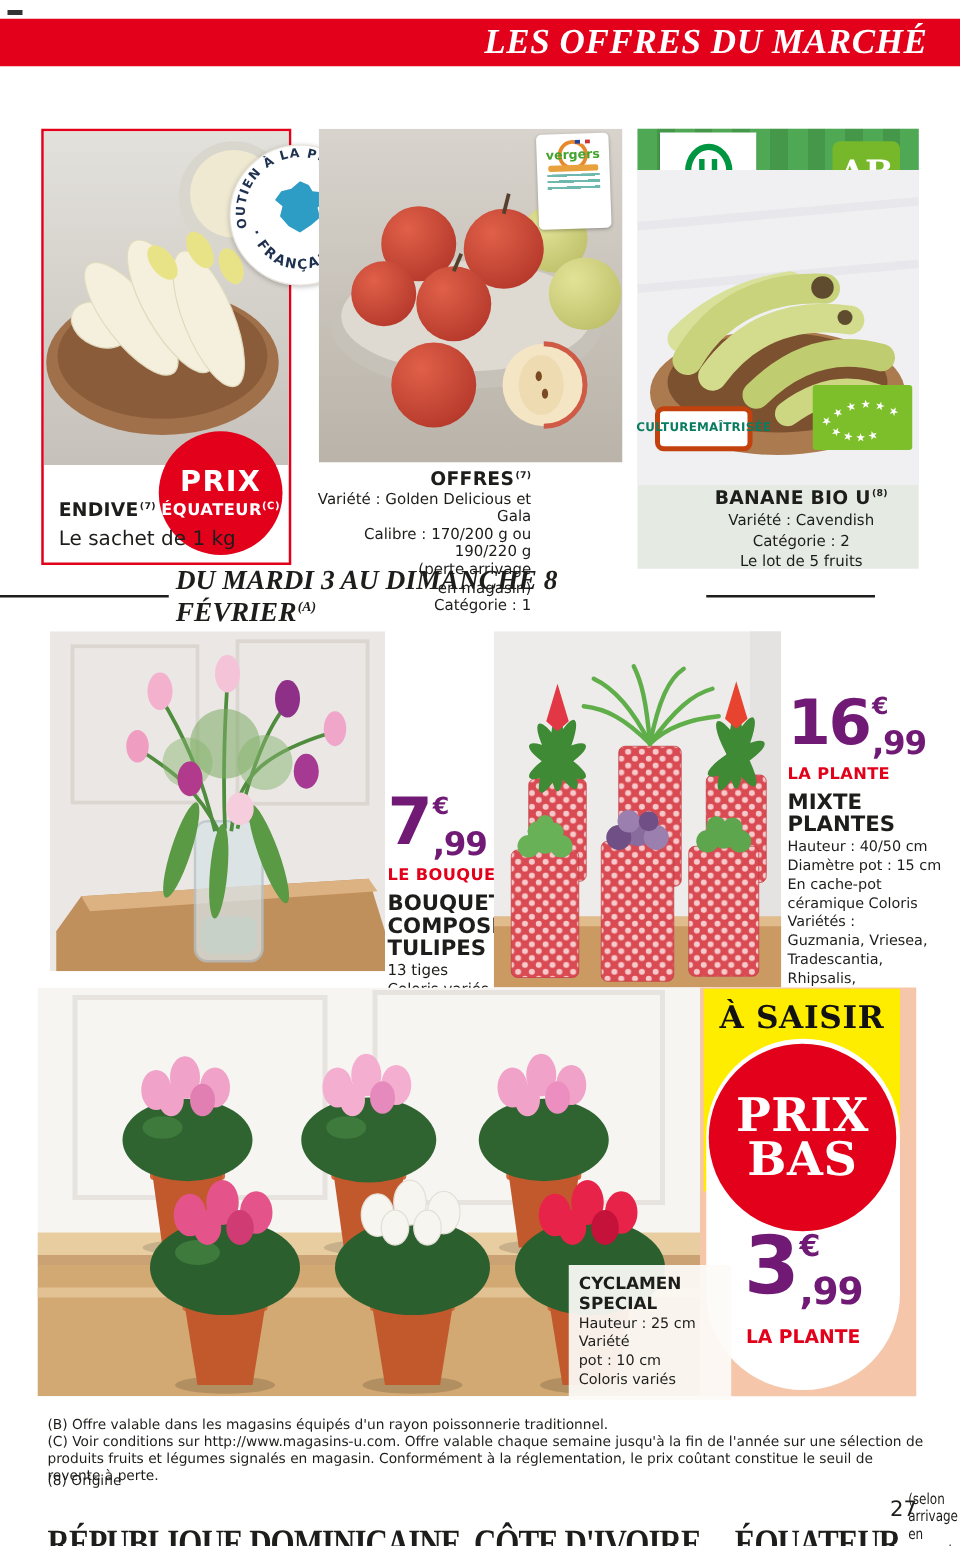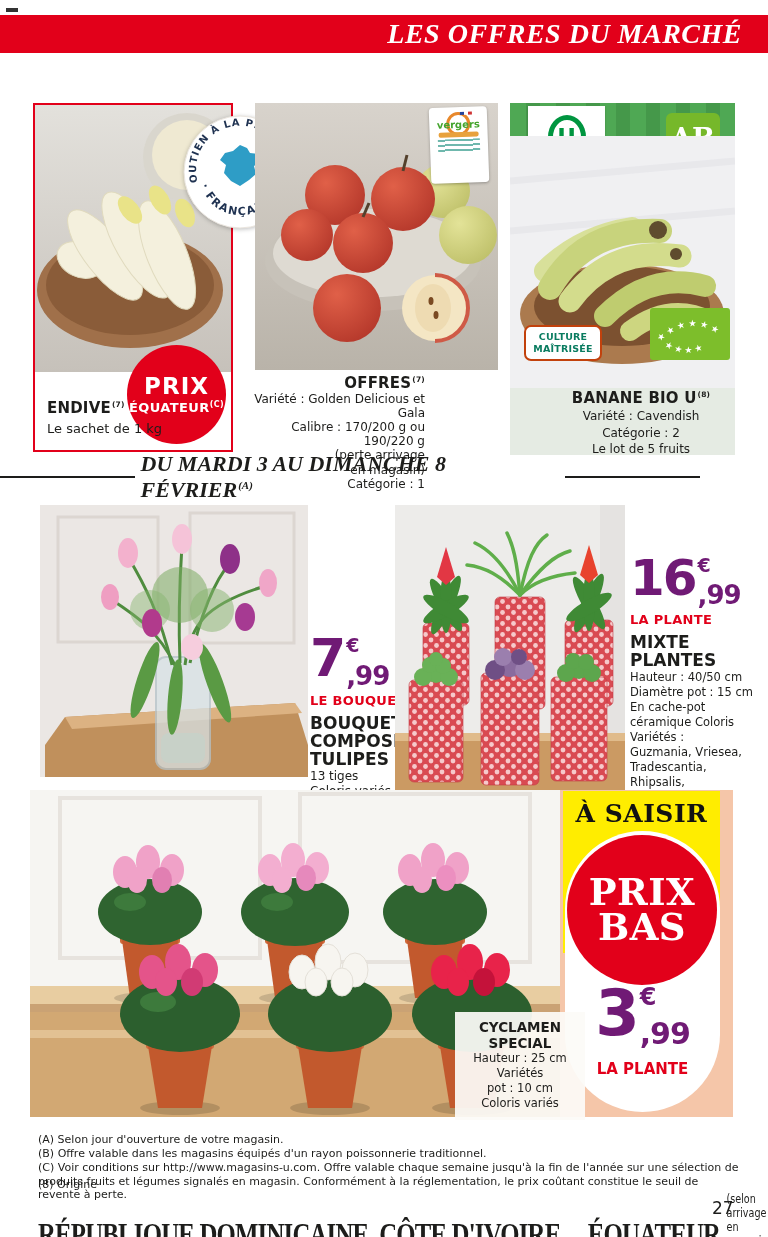--- a/index.html
+++ b/index.html
@@ -16,21 +16,21 @@
           font-size:28px;color:#fff;letter-spacing:.5px}
   .date1{position:absolute;top:64px;left:0;width:768px;text-align:center;
          font-family:"Liberation Serif",serif;font-style:italic;font-weight:bold;font-size:22px}
 
   
   .endive-card{position:absolute;left:33px;top:103px;width:200px;height:349px;
                border:2px solid #e2001a;background:#fff}
   .endive-photo{position:absolute;left:0;top:0}
   .endive-text{position:absolute;left:12px;top:294px}
   .pname{font-weight:bold;font-size:15px;letter-spacing:.2px}
-  .pline{font-size:13px;line-height:1.25;margin-top:4px}
+  .pline{font-size:16px;line-height:1.25;margin-top:4px}
   .pc-circle{position:absolute;left:92px;top:240px;width:99px;height:99px;border-radius:50%;
              background:#e2001a;color:#fff;display:flex;flex-direction:column;align-items:center;
              justify-content:center;gap:1px;text-align:center}
   .pc1{font-size:23px;font-weight:800;letter-spacing:1px}
   .pc2{font-size:13px;font-weight:800;letter-spacing:.4px}
   .pcsup{font-size:8px;vertical-align:super}
   .stamp{position:absolute;left:183px;top:115px;filter:drop-shadow(0 1px 2px rgba(0,0,0,.25))}
 
   
   .apple-photo{position:absolute;left:255px;top:103px}
@@ -57,21 +57,21 @@
   .ubio-ring{width:38px;height:44px;border:5px solid #009540;border-radius:50%;display:flex;
              align-items:center;justify-content:center;font-weight:800;color:#009540;font-size:23px}
   .ubio-bio{color:#006233;font-weight:800;font-size:22px;line-height:1;margin-top:1px;letter-spacing:1px}
   .ab{position:absolute;left:153px;top:10px;width:60px;text-align:center}
   .ab-box{width:54px;height:50px;margin:0 auto;background:#76b82a;border-radius:6px;color:#fff;
           font-weight:800;font-size:27px;display:flex;align-items:center;justify-content:center;
           font-family:"DejaVu Serif","Liberation Serif",serif}
   .ab-sub{color:#76b82a;font-size:6.5px;font-weight:bold;letter-spacing:1.3px;margin-top:2px;line-height:1.5}
   .ban-photo{position:absolute;left:0;top:33px}
   .culture{position:absolute;left:14px;top:222px;width:78px;height:36px;background:#fff;
-           border:2px solid #c2410c;border-radius:7px;display:flex;flex-direction:column;
+           border:4px solid #c2410c;border-radius:7px;display:flex;flex-direction:row;
            align-items:center;justify-content:center;color:#0a7c60;font-weight:800;font-size:9.5px;
            line-height:1.25;letter-spacing:.2px}
   .eu{position:absolute;left:140px;top:205px}
   .ban-text{position:absolute;left:0;top:286px;width:262px;text-align:center}
   .ban-text .pline{font-size:12px;line-height:1.22;margin-top:2px}
 
   
   .date2-row{position:absolute;left:0;top:462px;width:700px;height:30px;display:flex;
              align-items:center;justify-content:center;gap:6px}
   .rule{height:2.5px;background:#1d1d1b;width:136px}
@@ -116,21 +116,21 @@
             background:#e2001a;color:#fff;display:flex;flex-direction:column;align-items:center;
             justify-content:center;font-family:"DejaVu Serif","Liberation Serif",serif;
             font-weight:bold;font-size:37px;line-height:.95;letter-spacing:.5px}
   .cyc-price{position:absolute;left:565px;top:985px;width:155px;display:flex;justify-content:center}
   .cyc-price .p-int{font-size:64px}
   .cyc-price .p-eur{font-size:24px}
   .cyc-price .p-dec{font-size:30px;margin-top:10px}
   .cyc-unit{position:absolute;left:565px;top:1060px;width:155px;text-align:center;color:#e2001a;
             font-weight:800;font-size:15px}
   .infobox{position:absolute;left:455px;top:1012px;width:130px;padding:8px 8px 9px;
-           background:rgba(252,251,247,.93);text-align:center}
+           background:rgba(252,251,247,.93);text-align:left}
   .info-name{font-weight:800;font-size:13.5px;line-height:1.15}
   .info-line{font-size:11.5px;line-height:1.3}
 
   
   .legal{position:absolute;left:38px;top:1133px;width:702px;font-size:11px;line-height:1.2}
   .legal div{margin-bottom:1px}
   .origin{position:absolute;left:38px;top:1178px;width:730px}
   .o-label{font-size:11px}
   .o-row{display:flex;align-items:flex-end;gap:8px;transform:scaleX(.8);
          transform-origin:left bottom;width:900px;margin-top:1px}
@@ -593,27 +593,26 @@
     </div>
   </div>
   <div class="cyc-unit">LA PLANTE</div>
 
   <div class="infobox">
     <div class="info-name">
       <div>CYCLAMEN</div>
       <div>SPECIAL</div>
     </div>
     <div class="info-line">Hauteur : 25 cm</div>
-    <div class="info-line">Variétés</div>
+    <div class="info-line">Variété</div>
     <div class="info-line">pot : 10 cm</div>
     <div class="info-line">Coloris variés</div>
   </div>
 
   <div class="legal">
-    <div>(A) Selon jour d'ouverture de votre magasin.</div>
     <div>(B) Offre valable dans les magasins équipés d'un rayon poissonnerie traditionnel.</div>
     <div>(C) Voir conditions sur http://www.magasins-u.com. Offre valable chaque semaine jusqu'à la fin de l'année sur une sélection de produits fruits et légumes signalés en magasin. Conformément à la réglementation, le prix coûtant constitue le seuil de revente à perte.</div>
   </div>
 
   <div class="origin">
     <div class="o-label">(8) Origine</div>
     <div class="o-row">
       <span class="o-big">RÉPUBLIQUE DOMINICAINE, CÔTE D'IVOIRE</span>
       <span class="o-ou">ou</span>
       <span class="o-big">ÉQUATEUR</span>

